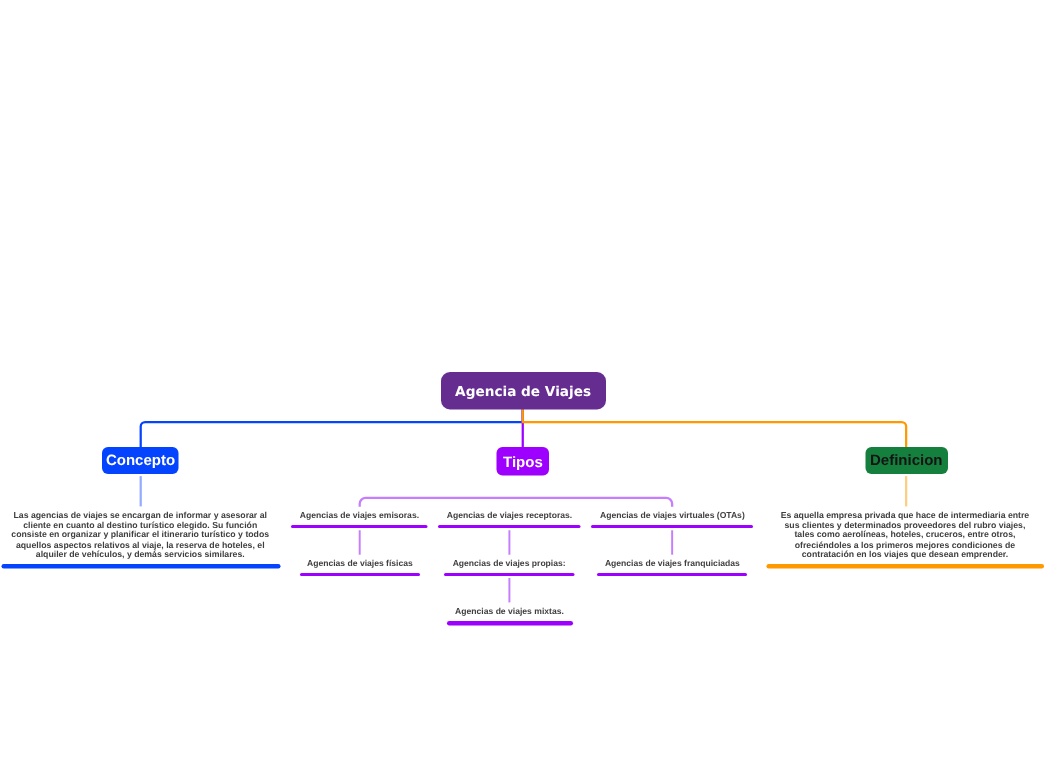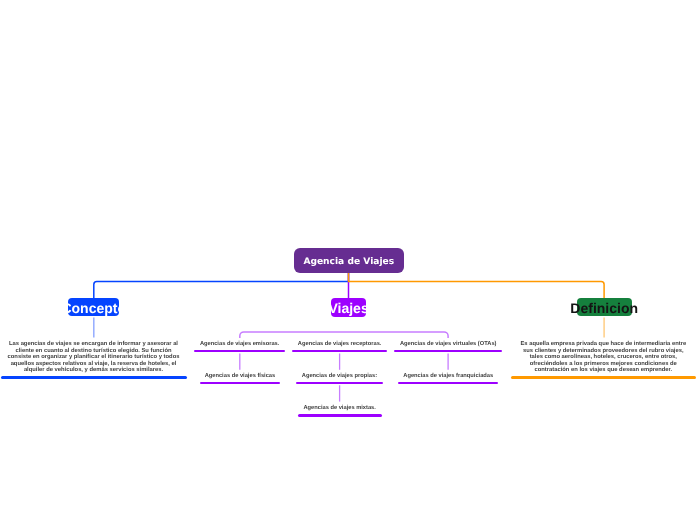--- a/index.html
+++ b/index.html
@@ -6,21 +6,21 @@
   html,body{margin:0;padding:0;}
   body{width:696px;height:520px;background:#ffffff;overflow:hidden;
        font-family:"Liberation Sans",sans-serif;
        -webkit-font-smoothing:antialiased;text-rendering:geometricPrecision;}
   #canvas{position:relative;width:696px;height:392px;}
   svg.lines{position:absolute;left:0;top:0;width:696px;height:520px;pointer-events:none;}
   .node{position:absolute;display:flex;align-items:center;justify-content:center;
         font-weight:bold;white-space:nowrap;box-sizing:border-box;}
   .root{background:#662D91;color:#ffffff;font-size:9.1px;border-radius:6px;padding-top:3px;
         font-family:"DejaVu Sans",sans-serif;}
-  .l1{font-size:14px;border-radius:4px;color:#ffffff;padding-top:1.2px;}
+  .l1{font-size:10px;border-radius:4px;color:#ffffff;padding-top:1.2px;}
   .leafwrap{position:absolute;}
   .leaf{position:absolute;text-align:center;font-size:5.72px;color:#3f3f3f;font-weight:bold;
         white-space:nowrap;left:0;right:0;top:0;line-height:7px;}
   .bar{position:absolute;border-radius:2px;background:#9D00FF;}
   .para{position:absolute;text-align:center;font-size:5.82px;color:#3f3f3f;font-weight:bold;
         line-height:6.57px;}
 </style>
 </head>
 <body>
 
@@ -37,21 +37,21 @@
     <path d="M239.8 353.5 V369.8" fill="none" stroke="#C77DFF" stroke-width="1.3"></path>
     <path d="M339.6 353.5 V369.8" fill="none" stroke="#C77DFF" stroke-width="1.3"></path>
     <path d="M448.1 353.5 V369.8" fill="none" stroke="#C77DFF" stroke-width="1.3"></path>
     <path d="M339.6 385.3 V401.6" fill="none" stroke="#C77DFF" stroke-width="1.3"></path>
   </svg>
 
   <div class="node root" style="left:294px;top:248px;width:109.5px;height:25px;">Agencia de Viajes</div>
 
   <div class="node l1" style="left:68px;top:298.3px;width:51.4px;height:18.2px;background:#0544FF;">Concepto</div>
 
-  <div class="node l1" style="left:330.7px;top:298.4px;width:35.8px;height:18.5px;background:#9D00FF;">Viajes</div>
+  <div class="node l1" style="left:330.7px;top:298.4px;width:35.8px;height:18.5px;background:#9D00FF;">Tipos</div>
 
   <div class="node l1" style="left:576.8px;top:298.3px;width:54.8px;height:18.2px;background:#15803d;color:#141414;">Definicion</div>
 
   <div class="para" style="left:6px;top:341.1px;width:175px;">Las agencias de viajes se encargan de informar y asesorar al cliente en cuanto al destino turístico elegido. Su función consiste en organizar y planificar el itinerario turístico y todos aquellos aspectos relativos al viaje, la reserva de hoteles, el alquiler de vehículos, y demás servicios similares.</div>
   <div class="bar" style="left:1.1px;top:376px;width:185.7px;height:2.8px;background:#0544FF;"></div>
 
   <div class="para" style="left:518.8px;top:341.1px;width:169px;">Es aquella empresa privada que hace de intermediaria entre sus clientes y determinados proveedores del rubro viajes, tales como aerolíneas, hoteles, cruceros, entre otros, ofreciéndoles a los primeros mejores condiciones de contratación en los viajes que desean emprender.</div>
   <div class="bar" style="left:511.2px;top:376px;width:185px;height:2.8px;background:#FF9900;"></div>
 
   <div class="leafwrap" style="left:194.3px;top:339.5px;width:90.7px;">

